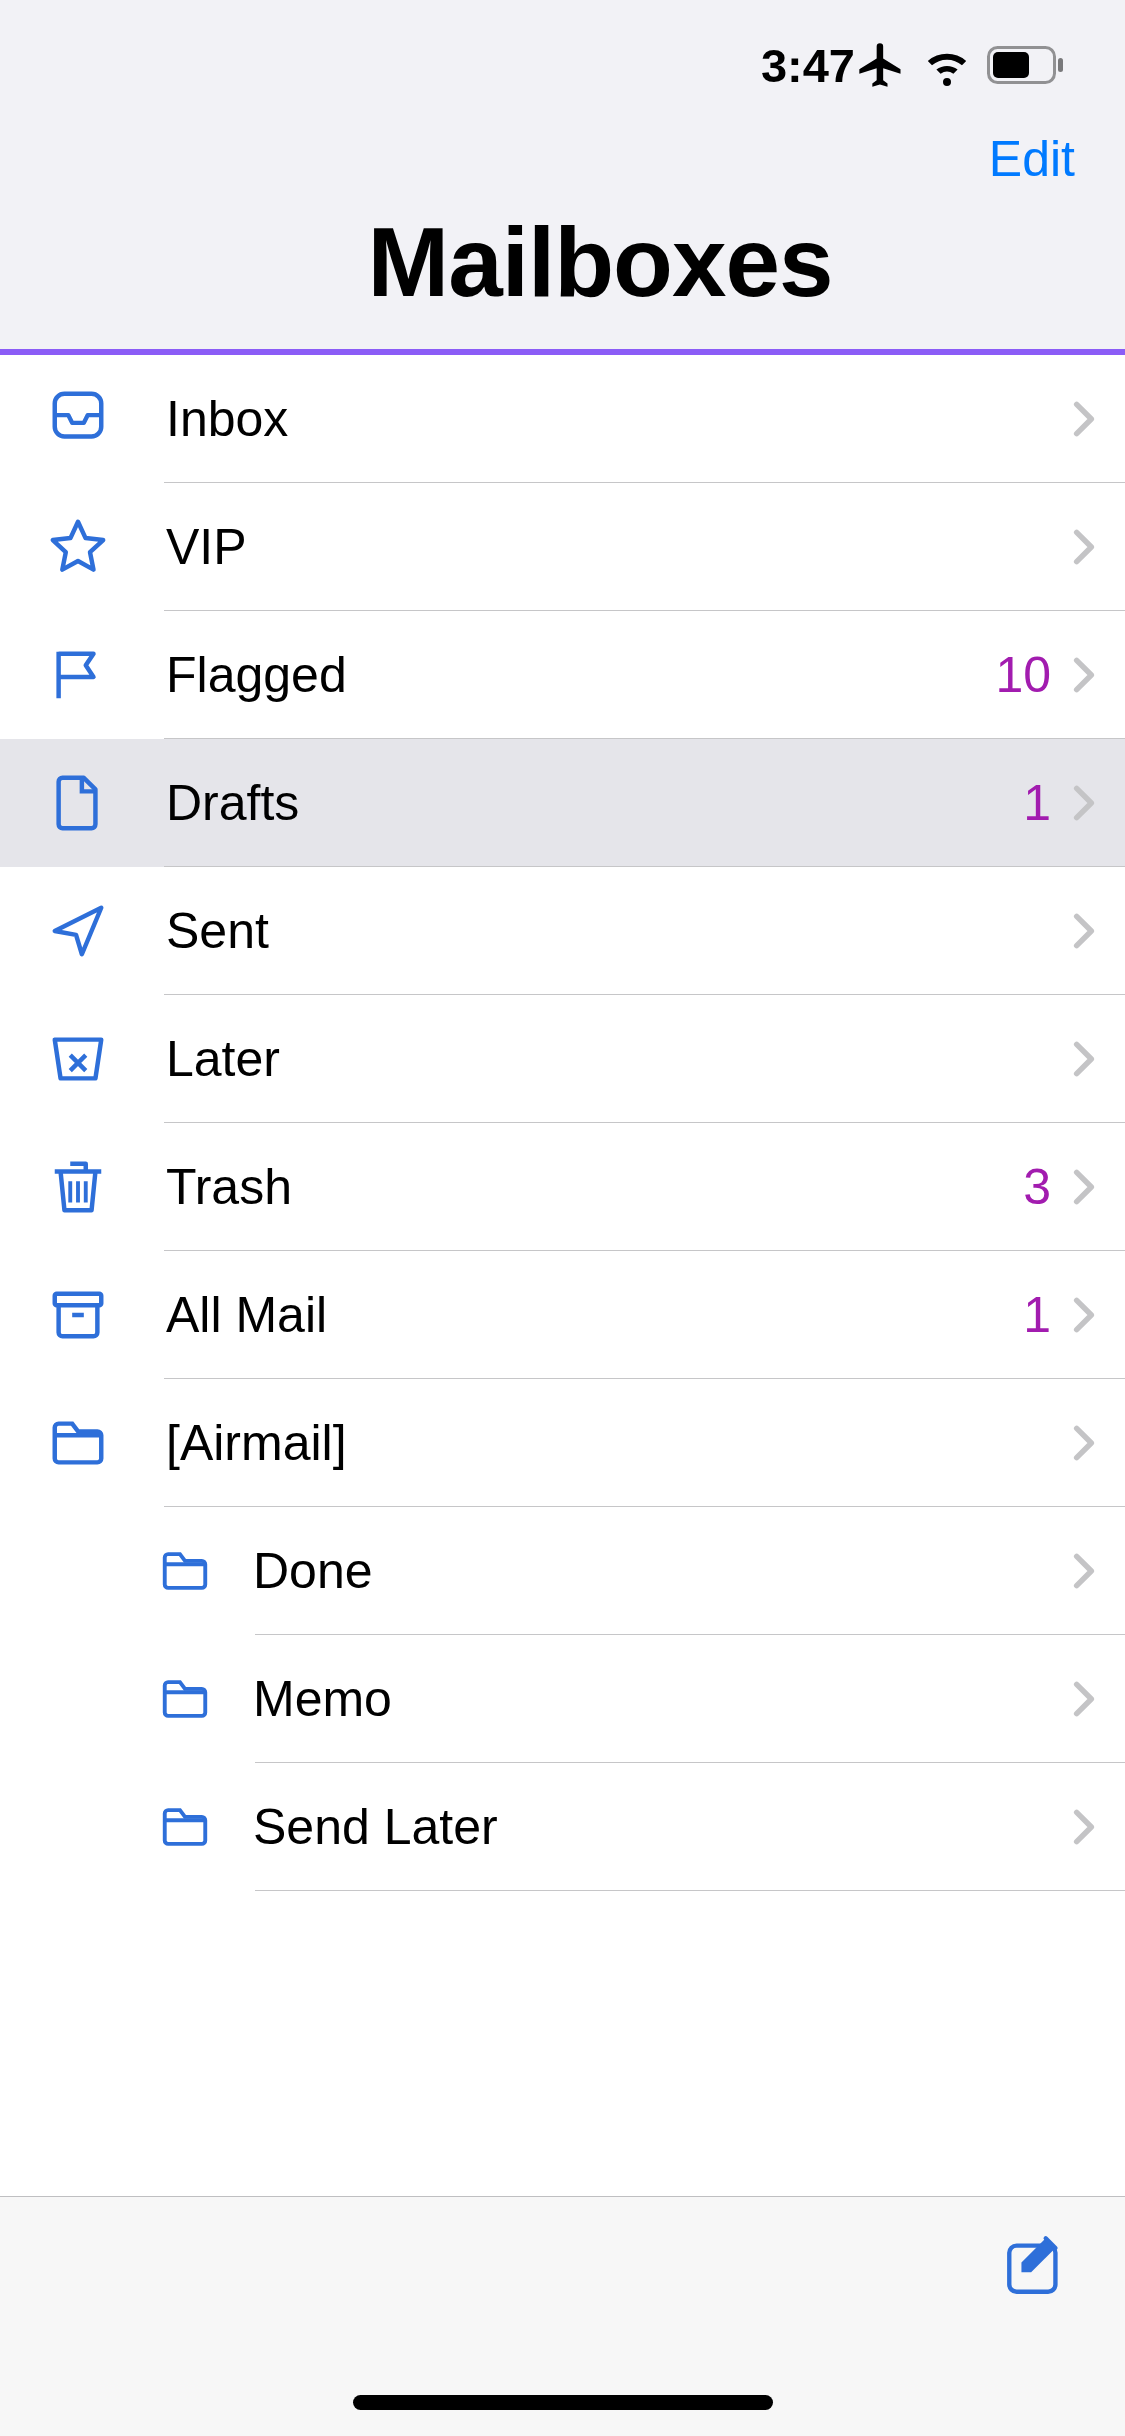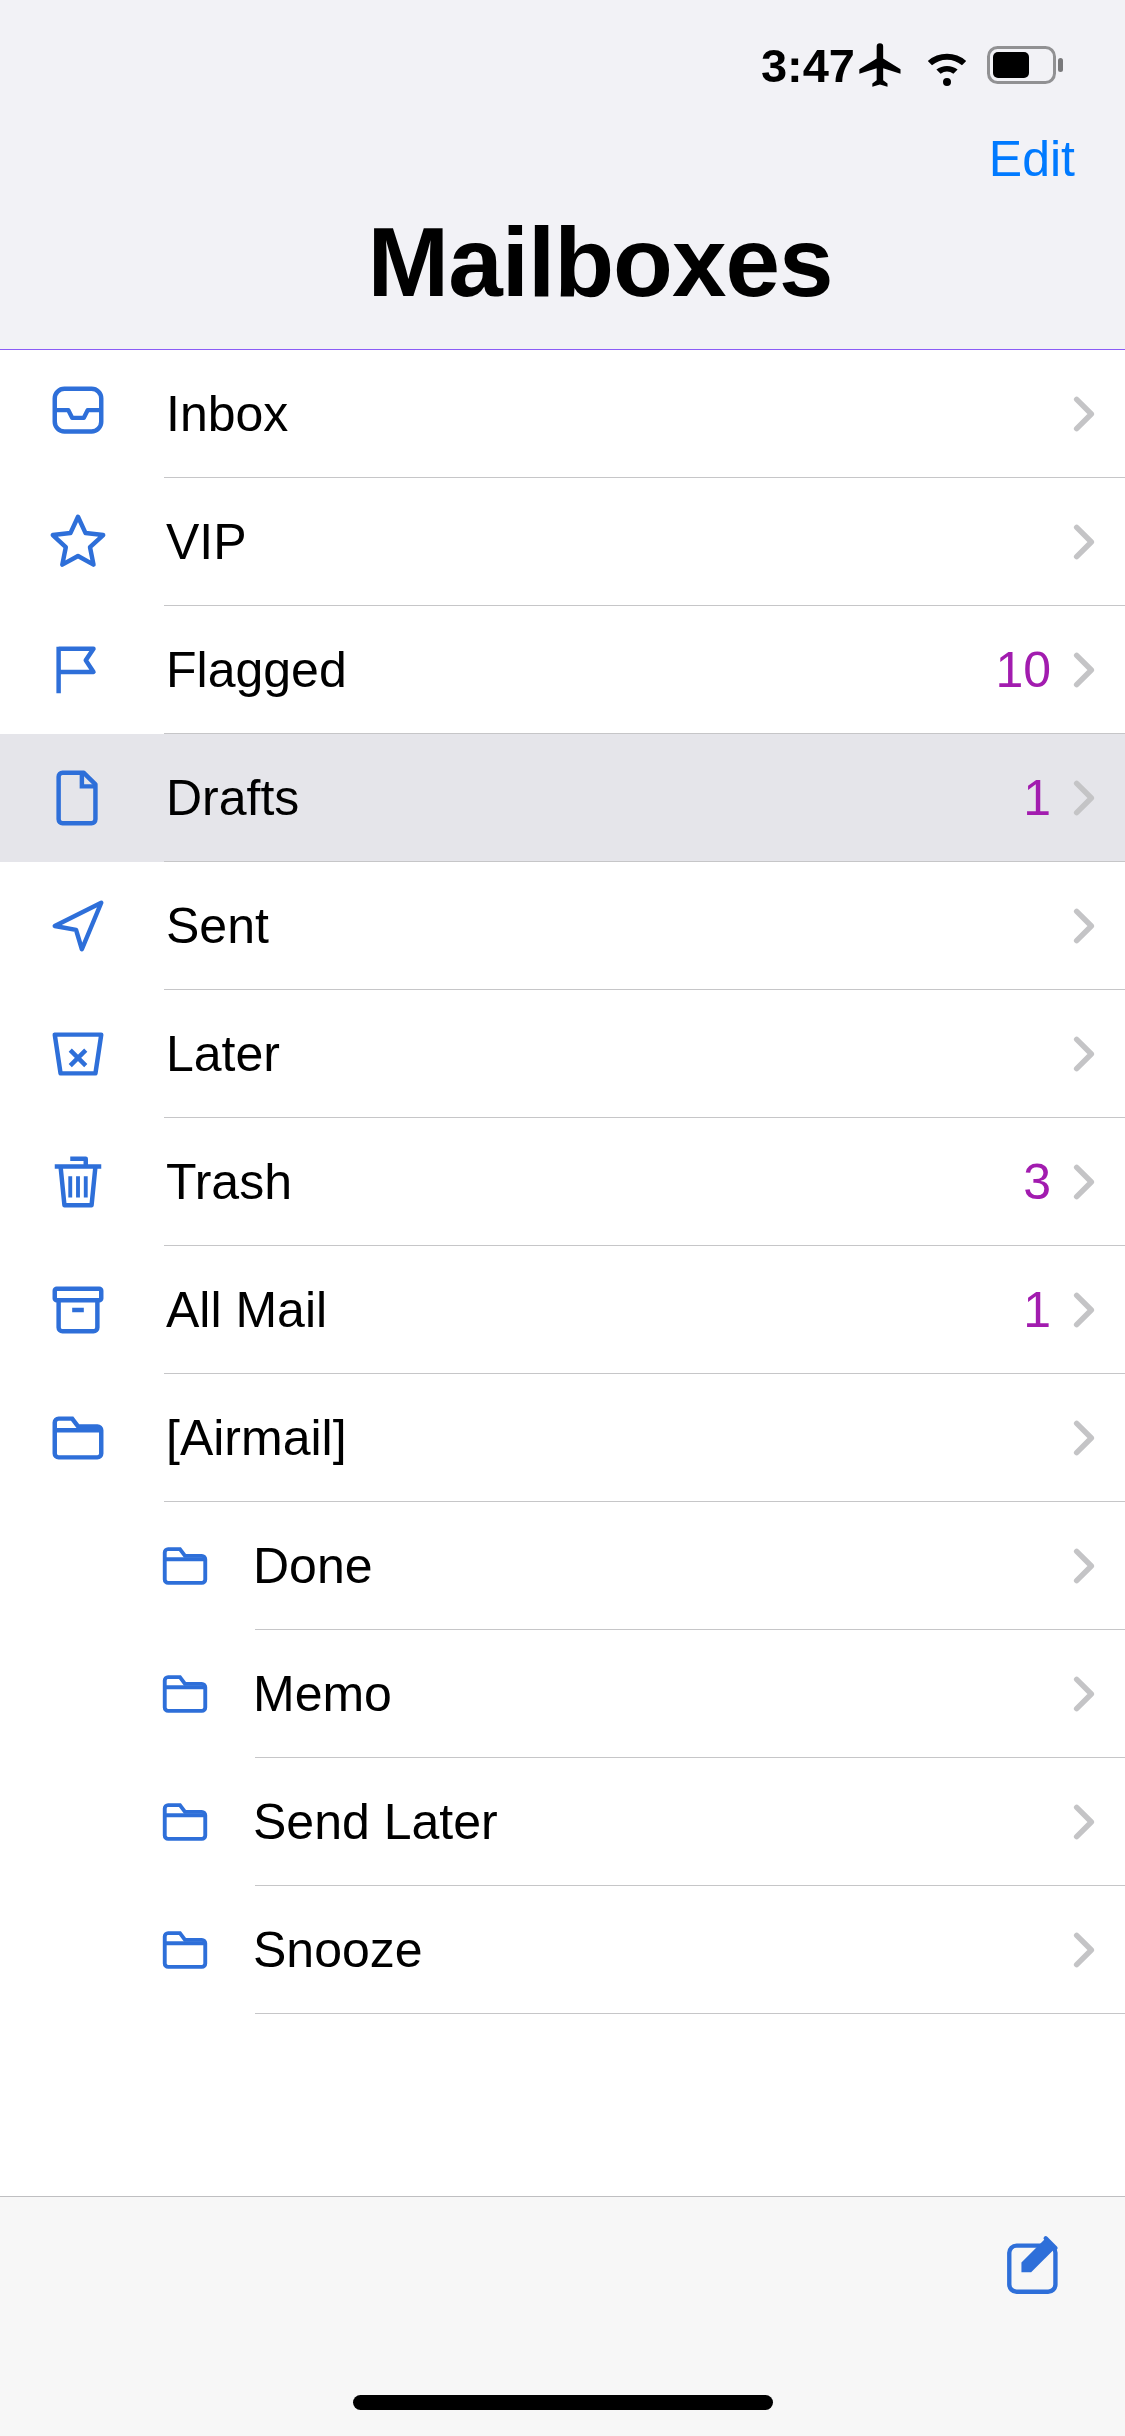--- a/index.html
+++ b/index.html
@@ -25,21 +25,21 @@
   padding: 0 50px 18px 0;
   display: flex;
   justify-content: flex-end;
 }
 .nav-edit { color: #007aff; font-size: 50px; font-weight: 400; }
 .title-bar { padding: 0 0 30px 75px; }
 .page-title { font-size: 98px; font-weight: 700; letter-spacing: -1px; text-align: center; }
 .list {
   flex: 1;
   background: #fff;
-  border-top: 1px solid #8b5cf6;
+  border-top: 6px solid #8b5cf6;
   overflow: hidden;
 }
 .row {
   display: flex;
   align-items: center;
   height: 128px;
   padding: 0 30px 0 45px;
   position: relative;
   background: #fff;
 }
@@ -284,34 +284,20 @@
         </svg>
       </span>
       <span class="row-label">Send Later</span>
       <span class="chevron">
         <svg viewBox="0 0 12 20" width="22" height="38">
           <path d="M2 2l8 8-8 8" fill="none" stroke="currentColor" stroke-width="3" stroke-linecap="round" stroke-linejoin="round"></path>
         </svg>
       </span>
       <div class="row-sep"></div>
     </div>
-    <div class="row child">
-      <span class="row-icon">
-        <svg viewBox="0 0 32 32" width="54" height="54">
-          <use href="#ic-folder"></use>
-        </svg>
-      </span>
-      <span class="row-label">Snooze</span>
-      <span class="chevron">
-        <svg viewBox="0 0 12 20" width="22" height="38">
-          <path d="M2 2l8 8-8 8" fill="none" stroke="currentColor" stroke-width="3" stroke-linecap="round" stroke-linejoin="round"></path>
-        </svg>
-      </span>
-      <div class="row-sep"></div>
-    </div>
   </div>
 
 <div class="toolbar">
   <div class="compose-btn">
     <svg width="68" height="68" viewBox="0 0 28 28" fill="none" stroke="#2e6fd9" stroke-width="1.8">
       <rect x="3" y="6" width="19" height="19" rx="3"></rect>
       <path d="M18 3l4 4-10 10h-4v-4z" fill="#2e6fd9" stroke="none"></path>
       <path d="M18 3l4 4" stroke-linecap="round"></path>
     </svg>
   </div>

